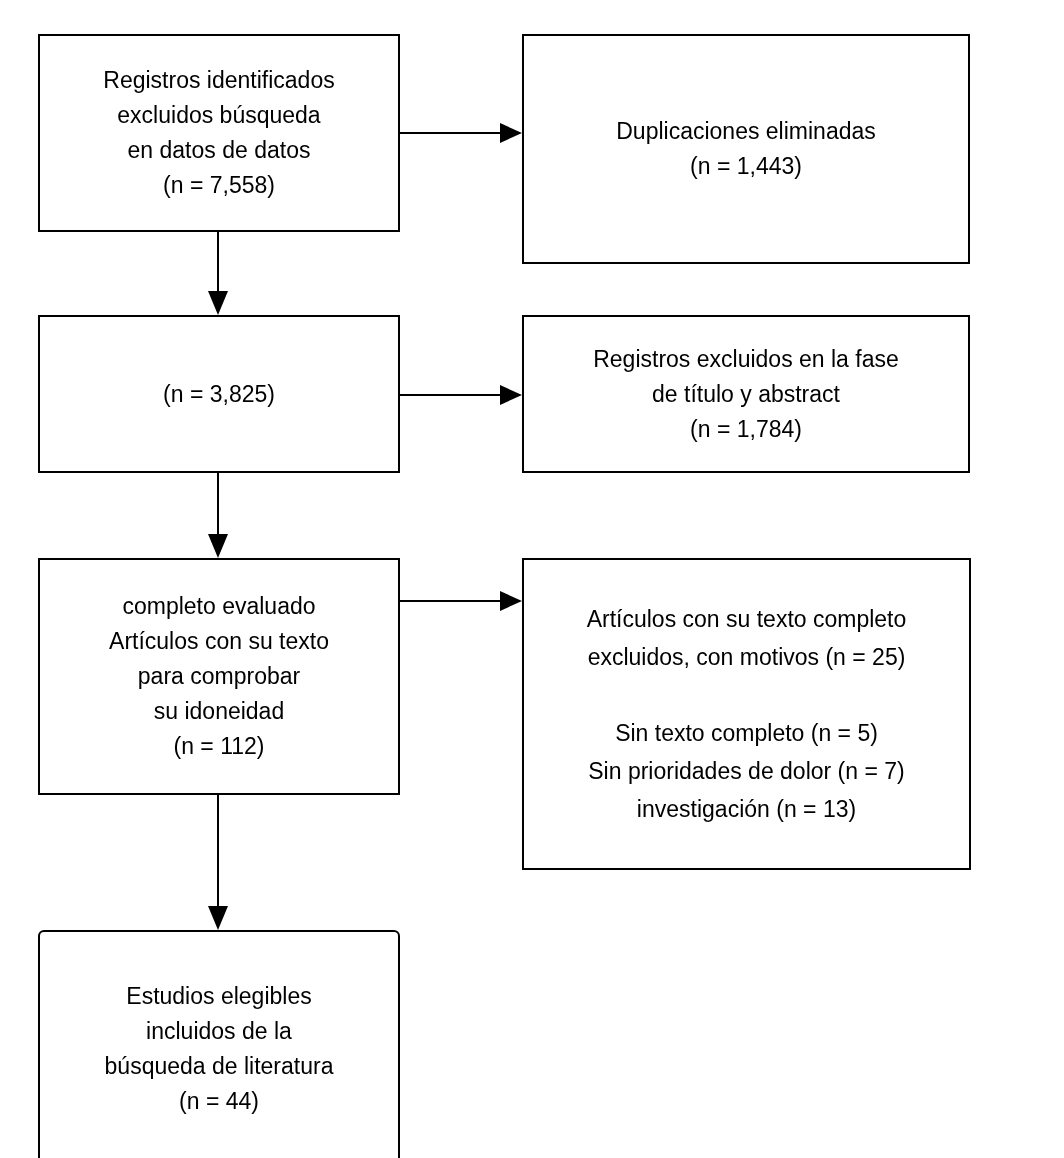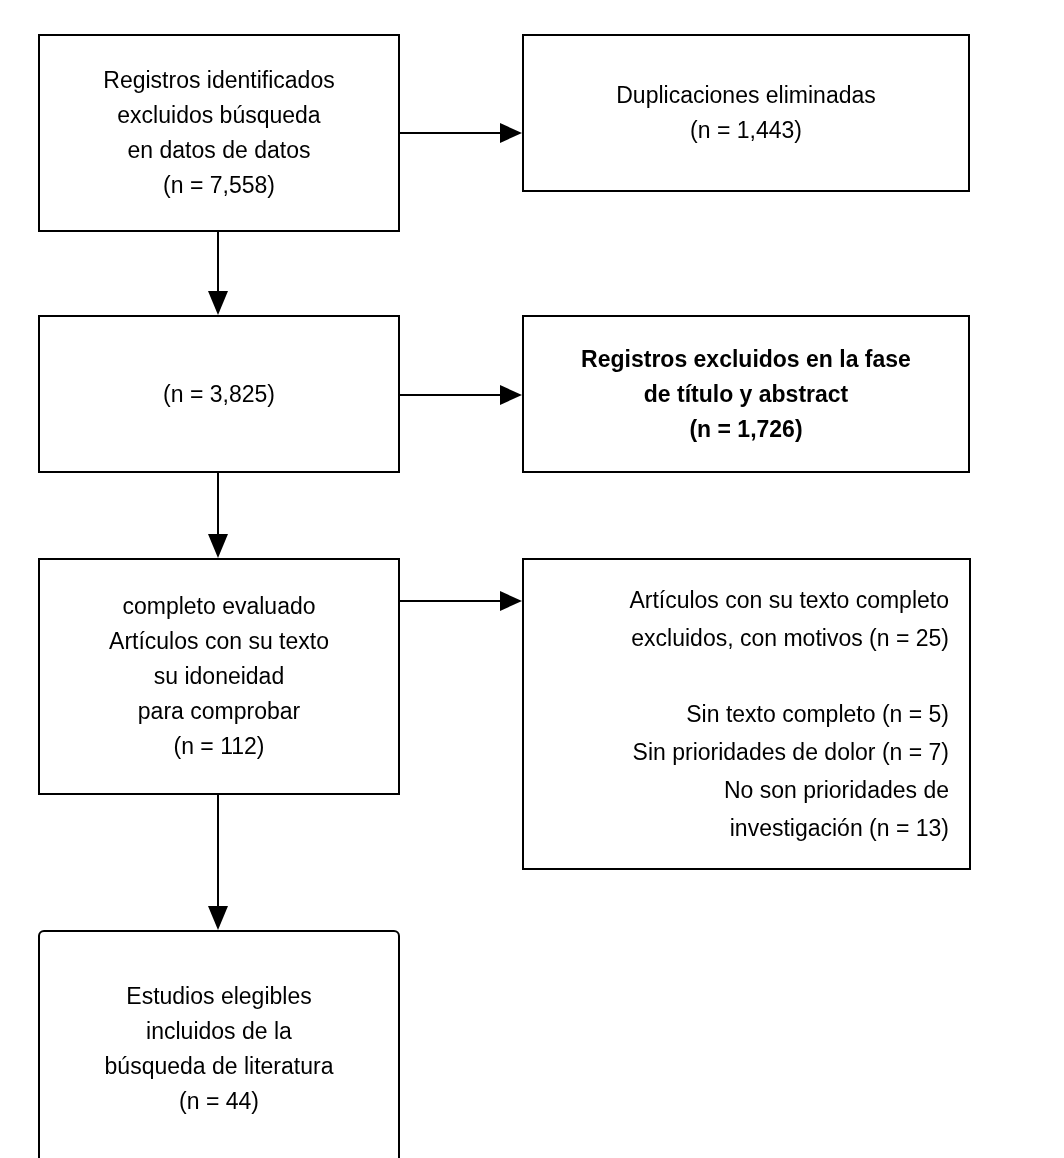--- a/index.html
+++ b/index.html
@@ -25,21 +25,21 @@
     font-size: 23px;
   }
   .box .ln {
     line-height: 35px;
     min-height: 35px;
     width: 100%;
     white-space: nowrap;
   }
   .box.align-left {
     align-items: flex-start;
-    text-align: right;
+    text-align: center;
     padding: 0 20px;
   }
   .box.align-left .ln {
     line-height: 38px;
     min-height: 38px;
   }
   .hline { position: absolute; height: 2px; background: #000000; }
   .vline { position: absolute; width: 2px; background: #000000; }
   .tri-right {
     position: absolute; width: 0; height: 0;
@@ -48,23 +48,23 @@
     border-left: 22px solid #000000;
   }
   .tri-down {
     position: absolute; width: 0; height: 0;
     border-left: 10px solid transparent;
     border-right: 10px solid transparent;
     border-top: 24px solid #000000;
   }
   
   .b-identified { left: 38px; top: 34px;  width: 362px; height: 198px; }
-  .b-duplicates { left: 522px; top: 34px; width: 448px; height: 158px; }
+  .b-duplicates { left: 522px; top: 34px; width: 448px; height: 230px; }
   .b-screened   { left: 38px; top: 315px; width: 362px; height: 158px; }
-  .b-excluded-ta{ left: 522px; top: 315px; width: 448px; height: 158px; font-weight: bold; }
+  .b-excluded-ta{ left: 522px; top: 315px; width: 448px; height: 158px; }
   .b-fulltext   { left: 38px; top: 558px; width: 362px; height: 237px; }
   .b-ft-excl    { left: 522px; top: 558px; width: 449px; height: 312px; }
   .b-included   { left: 38px; top: 930px; width: 362px; height: 238px; border-radius: 6px; }
   
   .h1 { left: 400px; top: 132px; width: 102px; }
   .h1t{ left: 500px; top: 123px; }
   .h2 { left: 400px; top: 394px; width: 102px; }
   .h2t{ left: 500px; top: 385px; }
   .h3 { left: 400px; top: 600px; width: 102px; }
   .h3t{ left: 500px; top: 591px; }
@@ -92,38 +92,37 @@
     <div class="ln">(n = 1,443)</div>
   </div>
 
   <div class="box b-screened">
     <div class="ln">(n = 3,825)</div>
   </div>
 
   <div class="box b-excluded-ta">
     <div class="ln">Registros excluidos en la fase</div>
     <div class="ln">de título y abstract</div>
-    <div class="ln">(n = 1,726)</div>
+    <div class="ln">(n = 1,784)</div>
   </div>
 
   <div class="box b-fulltext">
     <div class="ln">completo evaluado</div>
     <div class="ln">Artículos con su texto</div>
+    <div class="ln">para comprobar</div>
     <div class="ln">su idoneidad</div>
-    <div class="ln">para comprobar</div>
     <div class="ln">(n = 112)</div>
   </div>
 
   <div class="box b-ft-excl align-left">
     <div class="ln">Artículos con su texto completo</div>
     <div class="ln">excluidos, con motivos (n = 25)</div>
     <div class="ln"></div>
     <div class="ln">Sin texto completo (n = 5)</div>
     <div class="ln">Sin prioridades de dolor (n = 7)</div>
-    <div class="ln">No son prioridades de</div>
     <div class="ln">investigación (n = 13)</div>
   </div>
 
   <div class="box b-included">
     <div class="ln">Estudios elegibles</div>
     <div class="ln">incluidos de la</div>
     <div class="ln">búsqueda de literatura</div>
     <div class="ln">(n = 44)</div>
   </div>
 

